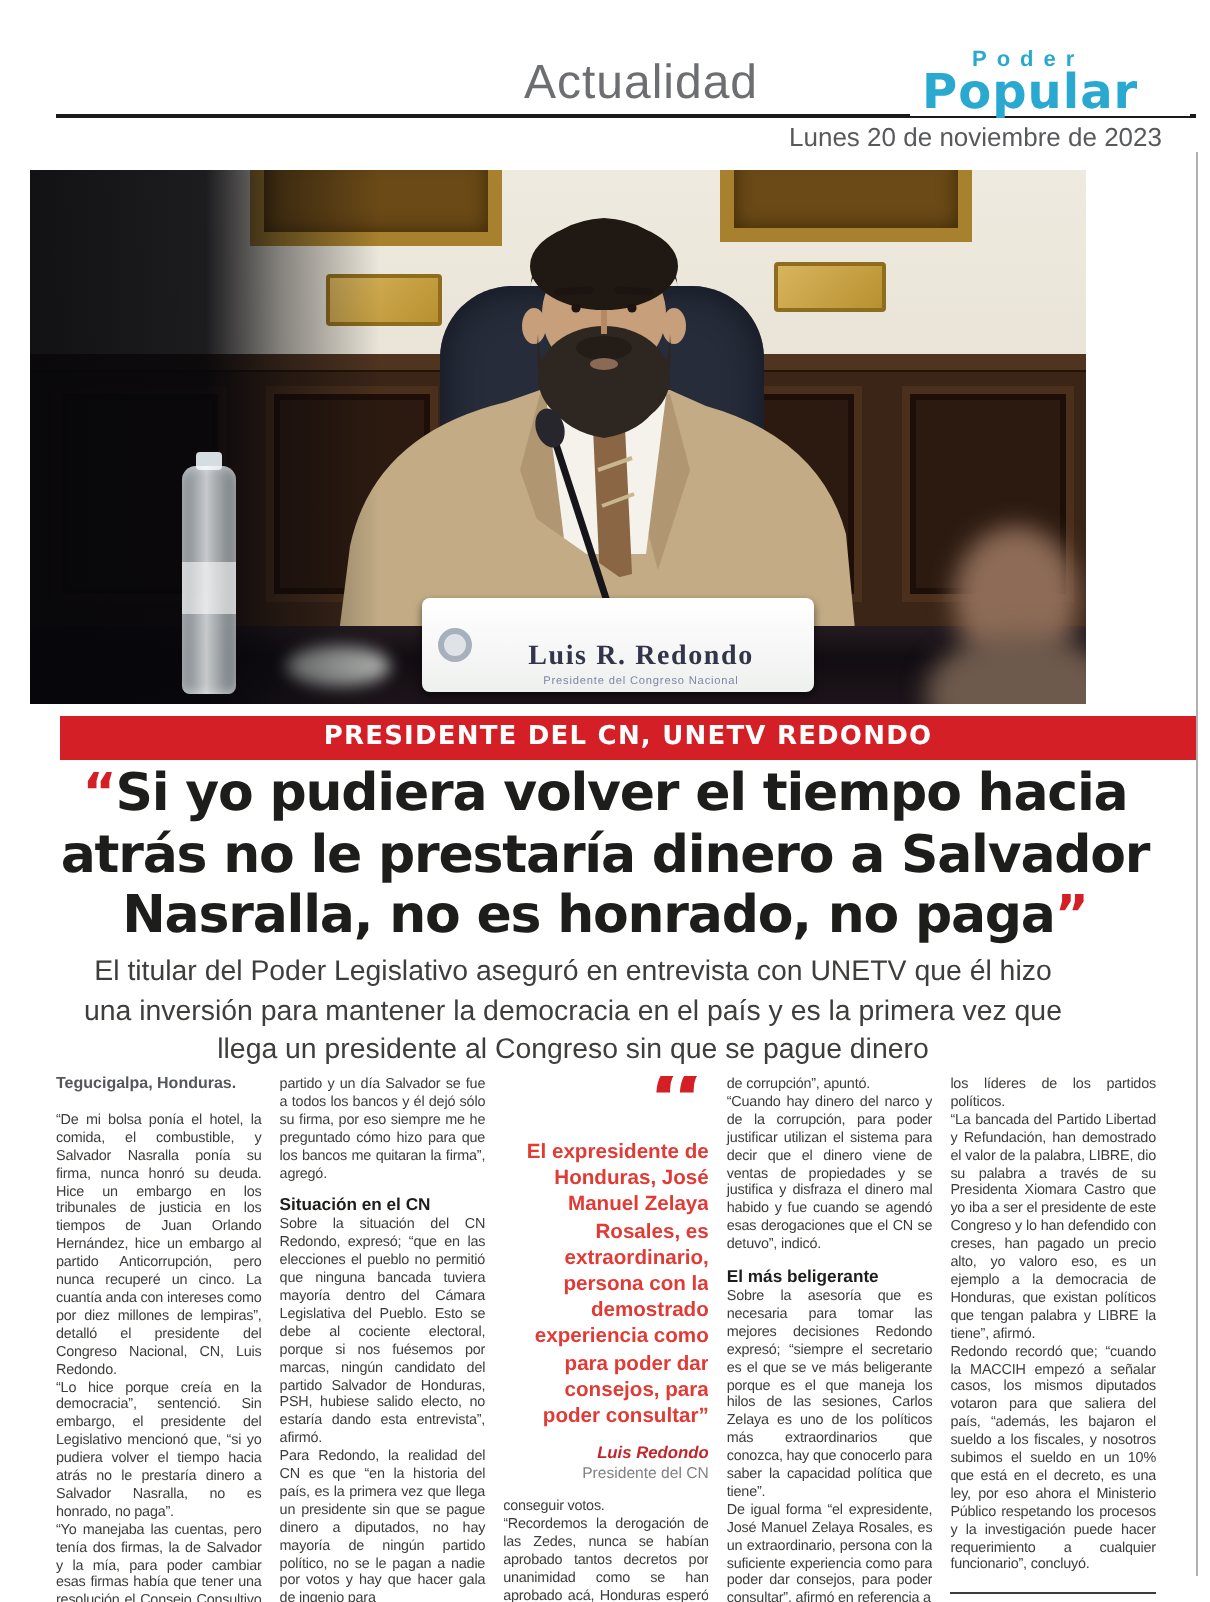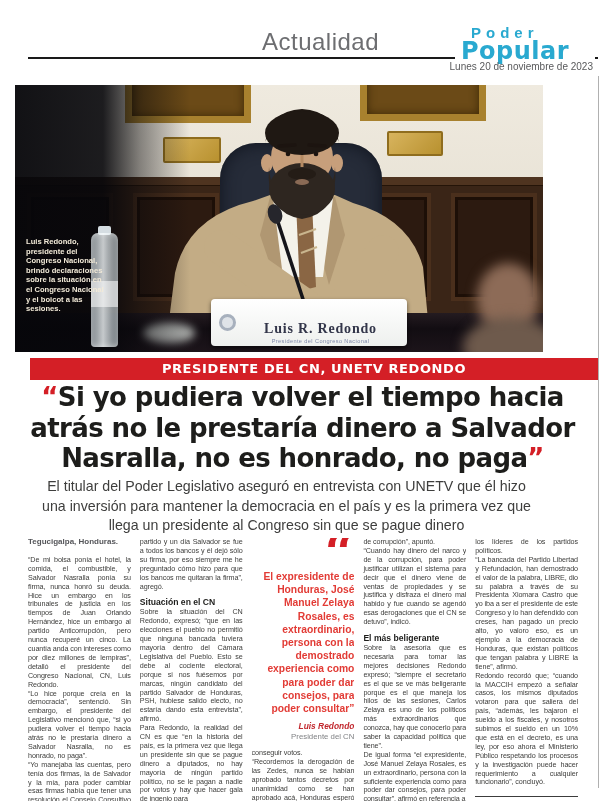--- a/index.html
+++ b/index.html
@@ -7,24 +7,24 @@
   body { font-family:"Liberation Sans", sans-serif; }
   .page { position:relative; width:605px; height:801px; background:#fff; overflow:hidden; }
 
   
   .header { position:absolute; top:0; left:0; width:605px; height:76px; }
   .header-rule { position:absolute; top:57px; left:28px; width:570px; height:2px; background:#1a1a1a; }
   .page-number { position:absolute; left:29px; top:51px; font-size:12px; font-weight:bold; color:#1a1a1a;margin-top:36px; }
   .section-title { position:absolute; left:0; top:28px; width:605px; text-align:center;
                    font-size:24px; color:#6d6e71; letter-spacing:0.5px;padding-left:36px; }
   .brand { position:absolute; right:10px; top:24px; width:140px; text-align:left; background:#fff; padding-left:6px; }
-  .brand-top { display:block; color:#29a9d0; font-weight:bold; font-size:15px; letter-spacing:5px; margin-left:10px; }
+  .brand-top { display:block; color:#29a9d0; font-weight:bold; font-size:11px; letter-spacing:5px; margin-left:25px; }
   .brand-bottom { display:block; color:#29a9d0; font-weight:800; font-size:24px; letter-spacing:0.5px;
                   font-family:"DejaVu Sans", sans-serif; line-height:24px; margin-top:-2px; }
-  .issue-date { position:absolute; right:12px; top:61px; font-size:10px; color:#58595b; }
+  .issue-date { position:absolute; right:24px; top:61px; font-size:13px; color:#58595b; }
   .page-border-right { position:absolute; left:598px; top:76px; width:1px; height:712px; background:#b0b0b0; }
 
   
   .photo { position:absolute; left:15px; top:85px; width:528px; height:267px; overflow:hidden; background:#ece7dc; }
   .wall { position:absolute; inset:0; background:linear-gradient(180deg,#efeadf 0%,#e7e1d4 55%,#ded7c8 100%); }
   .frame { position:absolute; border:7px solid #a8812e; background:#6b4a17; box-shadow:inset 0 0 10px #3c2806; }
   .frame.f1 { left:110px; top:-14px; width:126px; height:52px; }
   .frame.f2 { left:345px; top:-16px; width:126px; height:52px; }
   .plaque { position:absolute; background:linear-gradient(135deg,#d8b45e,#b8912f); border:2px solid #8f6d1e; border-radius:2px; }
   .plaque.p1 { left:148px; top:52px; width:58px; height:26px; }
@@ -164,21 +164,20 @@
     <div class="bottle-label"></div>
 
     <div class="nameplate">
       <span class="seal"></span>
       <span class="nameplate-text">
         <div class="np-name">Luis R. Redondo</div>
         <div class="np-title">Presidente del Congreso Nacional</div>
       </span>
     </div>
 
-    <div class="photo-caption">Luis Redondo, presidente del Congreso Nacional, brindó declaraciones sobre la situación en el Congreso Nacional y el boicot a las sesiones.</div>
   </div>
 
   <div class="kicker">PRESIDENTE DEL CN, UNETV REDONDO</div>
 
   <h1 class="headline"><span class="q">“</span><span>Si yo pudiera volver el tiempo hacia atrás no le prestaría dinero a Salvador Nasralla, no es honrado, no paga</span><span class="q">”</span></h1>
 
   <div class="deck">El titular del Poder Legislativo aseguró en entrevista con UNETV que él hizo una inversión para mantener la democracia en el país y es la primera vez que llega un presidente al Congreso sin que se pague dinero</div>
 
   <div class="columns">
 

